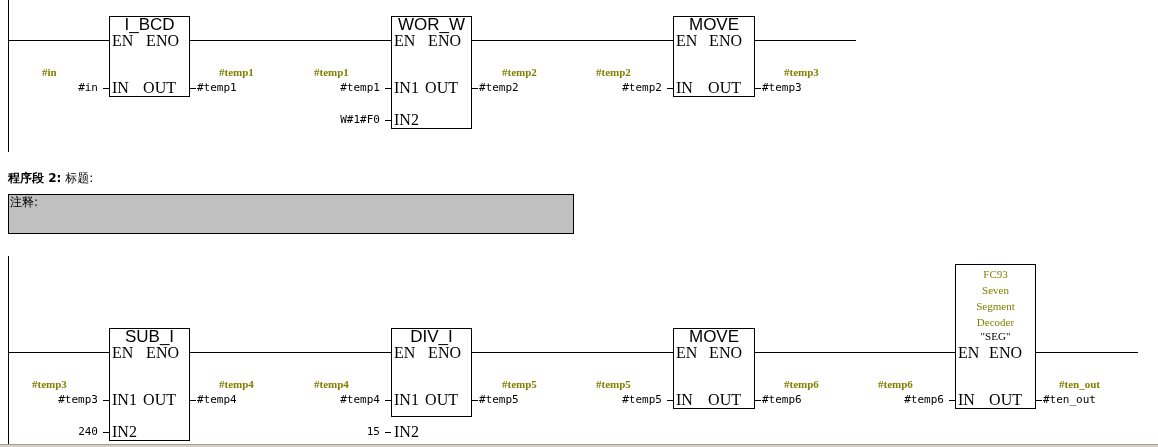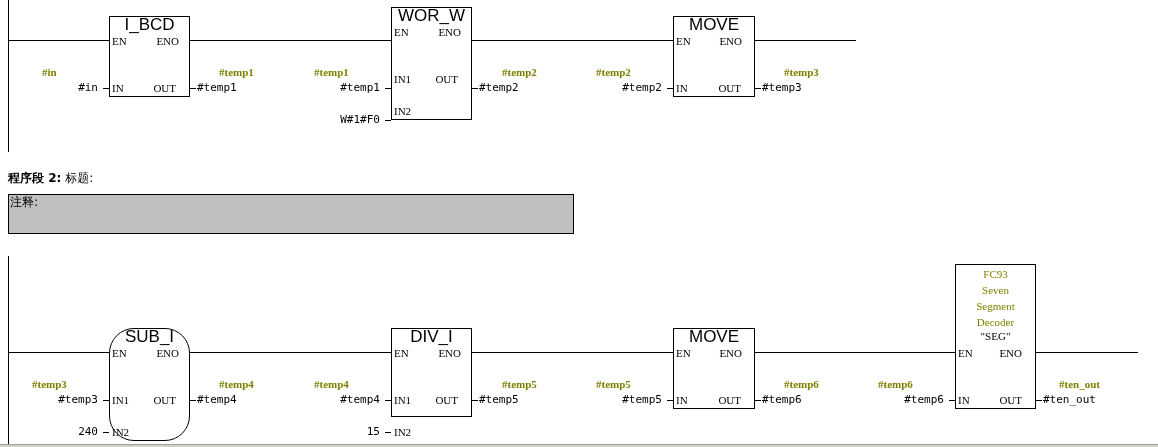--- a/index.html
+++ b/index.html
@@ -4,21 +4,21 @@
 <style>
   html, body { margin:0; padding:0; }
   body {
     width:1158px; height:447px; background:#ffffff; position:relative; overflow:hidden;
     font-family: "DejaVu Sans Mono", monospace; color:#000;
   }
   .rail { position:absolute; left:8px; width:1px; background:#000; }
   .hline { position:absolute; height:1px; background:#000; }
   .box { position:absolute; border:1px solid #000; background:#fff; box-sizing:border-box; }
   .box .title { position:absolute; left:0; right:0; text-align:center; font-family:"Liberation Sans", sans-serif; font-size:17px; line-height:12px; }
-  .pin { position:absolute; font-family:"Liberation Serif", serif; font-size:11px; line-height:12px; }
+  .pin { position:absolute; font-family:"Liberation Serif", serif; font-size:16px; line-height:12px; }
   .sym { position:absolute; font-family:"Liberation Serif", serif; font-weight:bold; font-size:11px; color:#808000; line-height:12px; white-space:nowrap; }
   .op { position:absolute; font-family:"DejaVu Sans Mono", monospace; font-size:11px; line-height:12px; white-space:nowrap; }
   .op.right { text-align:right; }
   .stub { position:absolute; width:6px; height:1px; background:#000; }
   .netlabel { position:absolute; left:8px; top:170px; font-size:12px; font-family:"DejaVu Sans", sans-serif; }
   .netlabel b { font-weight:bold; }
   .comment { position:absolute; left:8px; top:194px; width:566px; height:40px; background:#c0c0c0; border:1px solid #000; box-sizing:border-box; font-family:"DejaVu Sans", sans-serif; font-size:12px; padding:0 1px; line-height:14px; }
   .fc-head { position:absolute; left:0; right:0; text-align:center; font-family:"Liberation Serif", serif; font-size:11px; line-height:16px; color:#808000; }
   .bottom-bar { position:absolute; left:0; right:0; top:444px; height:3px; background:#d4d0c8; border-top:1px solid #a0a0a0; }
 </style>
@@ -38,21 +38,21 @@
   <div class="pin" style="left:2px;top:65px;">IN</div>
   <div class="pin" style="right:13px;top:65px;">OUT</div>
 </div>
 <div class="sym" style="left:42px;top:66px;">#in</div>
 <div class="op right" style="right:1060px;top:82px;">#in</div>
 <div class="stub" style="left:103px;top:88px;"></div>
 <div class="sym" style="left:219px;top:66px;">#temp1</div>
 <div class="stub" style="left:190px;top:88px;"></div>
 <div class="op" style="left:197px;top:82px;">#temp1</div>
 
-<div class="box" style="left:391px;top:7px;width:81px;height:113px;padding-left:8px;">
+<div class="box" style="left:391px;top:16px;width:81px;height:113px;padding-left:8px;">
   <div class="title" style="top:2px;">WOR_W</div>
   <div class="pin" style="left:2px;top:18px;">EN</div>
   <div class="pin" style="right:10px;top:18px;">ENO</div>
   <div class="pin" style="left:2px;top:65px;">IN1</div>
   <div class="pin" style="left:2px;top:97px;">IN2</div>
   <div class="pin" style="right:13px;top:65px;">OUT</div>
 </div>
 <div class="sym" style="left:314px;top:66px;">#temp1</div>
 <div class="op right" style="right:778px;top:82px;">#temp1</div>
 <div class="stub" style="left:385px;top:88px;"></div>
@@ -84,21 +84,21 @@
   <span>注释:</span>
 </div>
 
 <div class="rail" style="top:256px;height:188px;"></div>
 <div class="hline" style="left:8px;top:352px;width:102px;"></div>
 <div class="hline" style="left:189px;top:352px;width:203px;"></div>
 <div class="hline" style="left:471px;top:352px;width:203px;"></div>
 <div class="hline" style="left:754px;top:352px;width:202px;"></div>
 <div class="hline" style="left:1035px;top:352px;width:103px;"></div>
 
-<div class="box" style="left:109px;top:328px;width:81px;height:113px;border-radius:25px;">
+<div class="box" style="left:109px;top:328px;width:81px;height:113px;">
   <div class="title" style="top:2px;">SUB_I</div>
   <div class="pin" style="left:2px;top:18px;">EN</div>
   <div class="pin" style="right:10px;top:18px;">ENO</div>
   <div class="pin" style="left:2px;top:65px;">IN1</div>
   <div class="pin" style="left:2px;top:97px;">IN2</div>
   <div class="pin" style="right:13px;top:65px;">OUT</div>
 </div>
 <div class="sym" style="left:32px;top:378px;">#temp3</div>
 <div class="op right" style="right:1060px;top:394px;">#temp3</div>
 <div class="stub" style="left:103px;top:400px;"></div>

